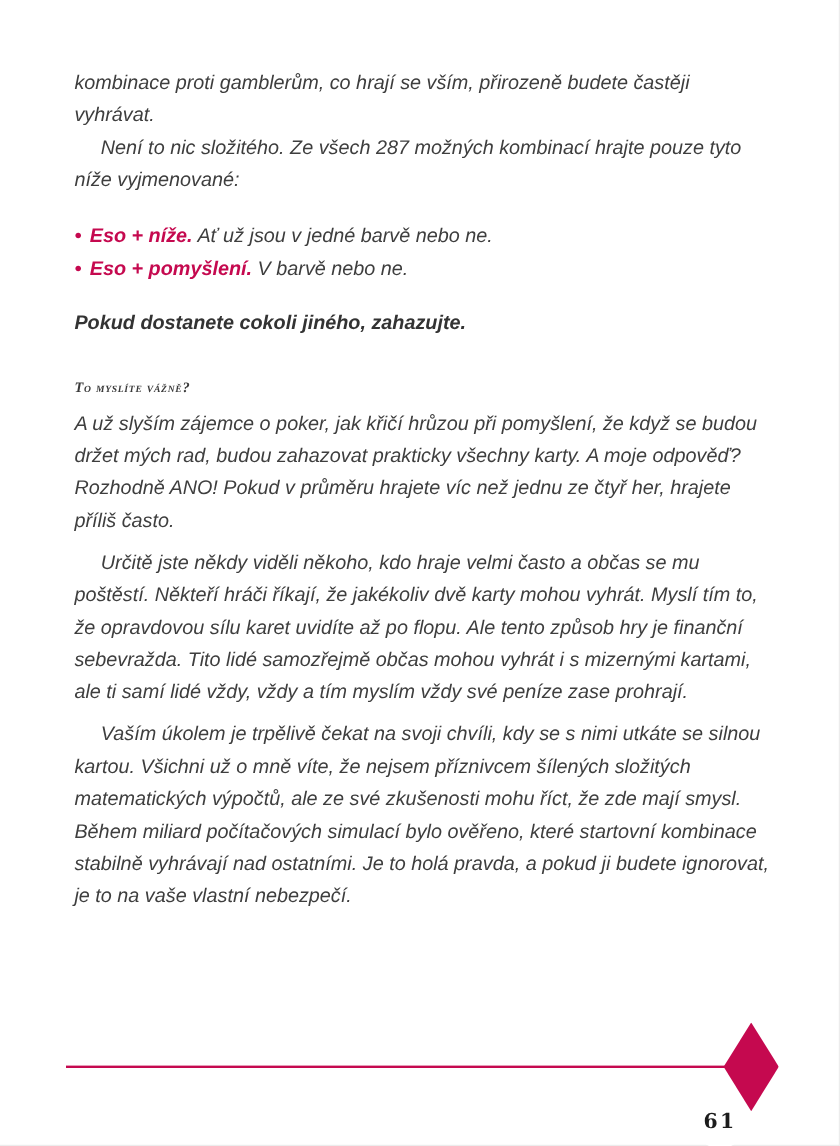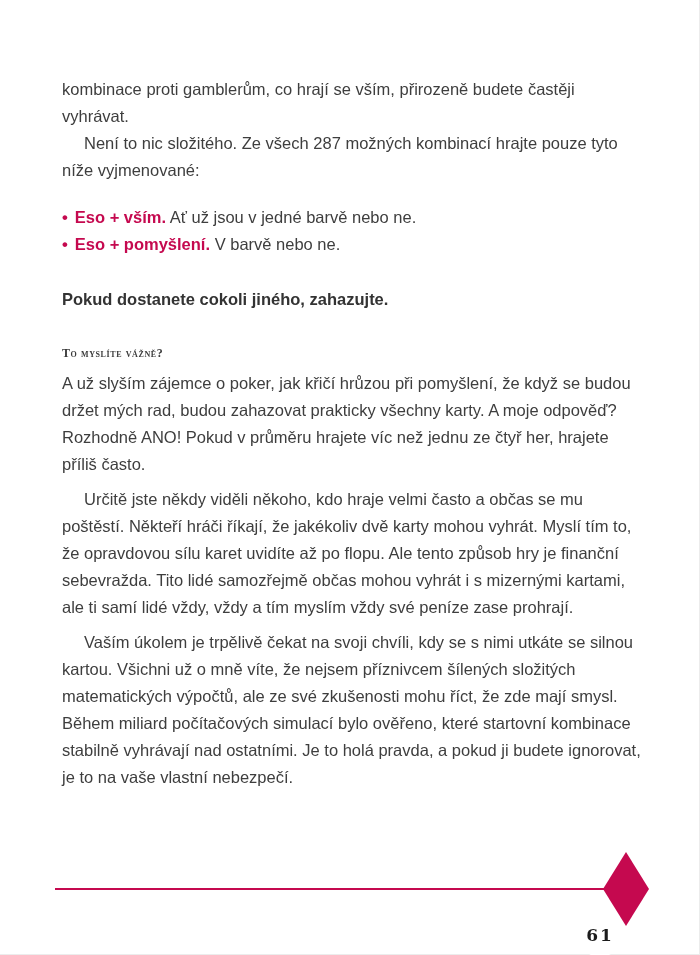--- a/index.html
+++ b/index.html
@@ -18,25 +18,26 @@
     width: 700px;
     height: 955px;
     background: #ffffff;
     box-sizing: border-box;
     border-right: 1px solid #ececec;
     border-bottom: 1px solid #ececec;
   }
   .content {
     position: absolute;
     left: 62px;
-    top: 76px;
+    top: 56px;
     width: 582px;
     color: #3e3e3e;
     font-size: 16.5px;
     line-height: 27px;
+    font-style: italic;
   }
   .para { margin: 0; }
   .indent { text-indent: 22px; }
   .spaced { margin-top: 8px; }
 
   ul.hand-list {
     margin: 20px 0 0 0;
     padding: 0;
     list-style: none;
   }
@@ -48,21 +49,21 @@
     color: var(--accent, #c5094f);
     font-weight: 700;
     margin-right: 7px;
   }
   .hand-lead {
     color: var(--accent, #c5094f);
     font-weight: 700;
   }
 
   .rule-line {
-    margin: 28px 0 0 0;
+    margin: 18px 0 0 0;
     font-weight: 700;
     color: #333333;
   }
 
   .section-heading {
     margin: 27px 0 4px 0;
     font-family: "Liberation Serif", "DejaVu Serif", serif;
     font-variant: small-caps;
     font-weight: 700;
     font-size: 12px;
@@ -118,21 +119,21 @@
 <div class="page">
 
   <main class="content">
 
     <p class="para">kombinace proti gamblerům, co hrají se vším, přirozeně budete častěji vyhrávat.</p>
 
     <p class="para indent">Není to nic složitého. Ze všech 287 možných kombinací hrajte pouze tyto níže vyjmenované:</p>
 
     <ul class="hand-list">
       <li>
-        <span class="bullet">•</span><span class="hand-lead">Eso + vším.</span><span class="hand-text"> Ať už jsou v jedné barvě nebo ne.</span>
+        <span class="bullet">•</span><span class="hand-lead">Eso + níže.</span><span class="hand-text"> Ať už jsou v jedné barvě nebo ne.</span>
       </li>
       <li>
         <span class="bullet">•</span><span class="hand-lead">Eso + pomyšlení.</span><span class="hand-text"> V barvě nebo ne.</span>
       </li>
     </ul>
 
     <p class="para rule-line">Pokud dostanete cokoli jiného, zahazujte.</p>
 
     <h2 class="section-heading">To myslíte vážně?</h2>
 

